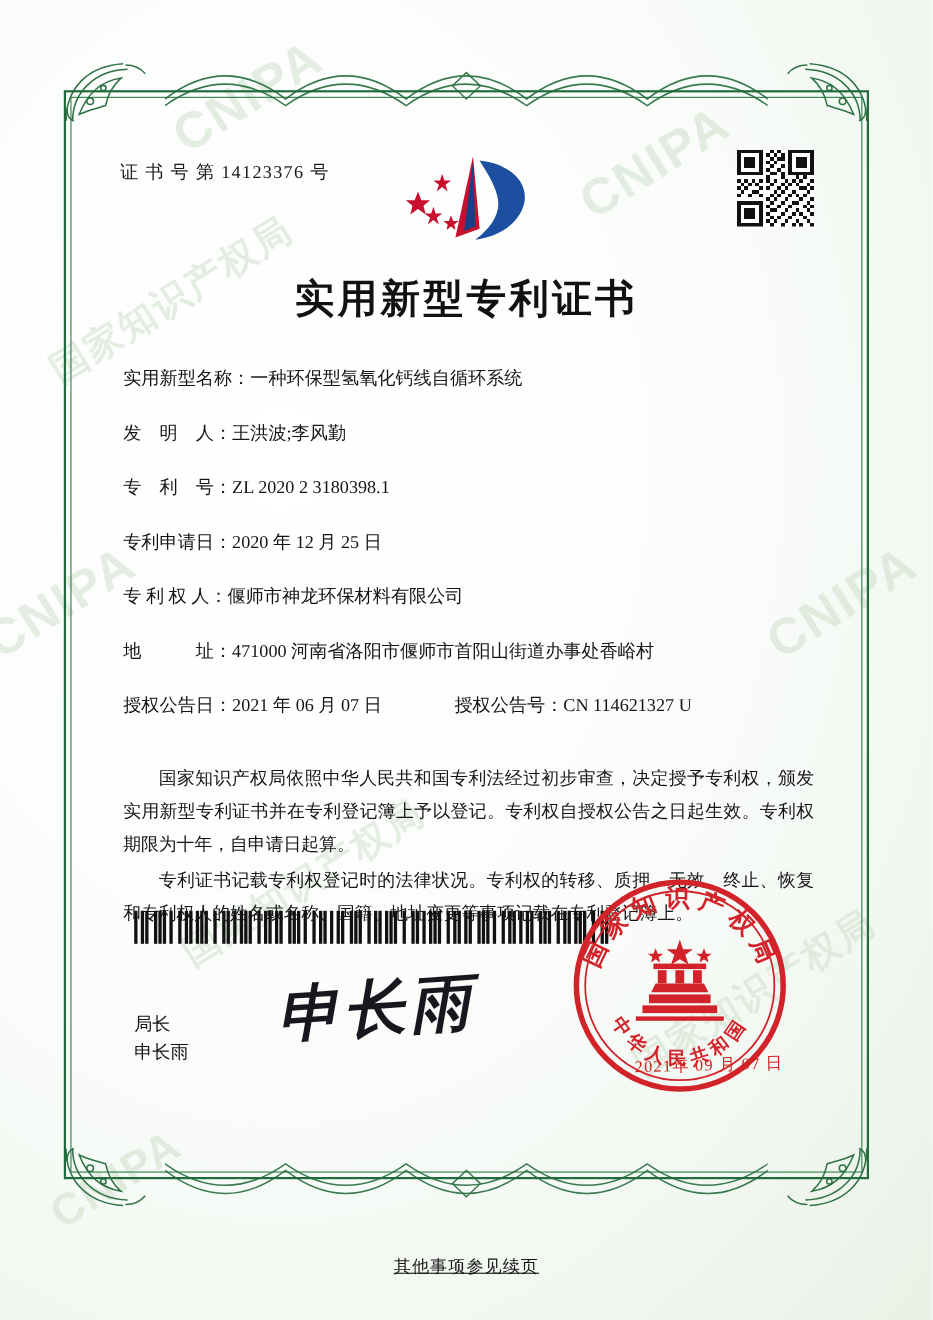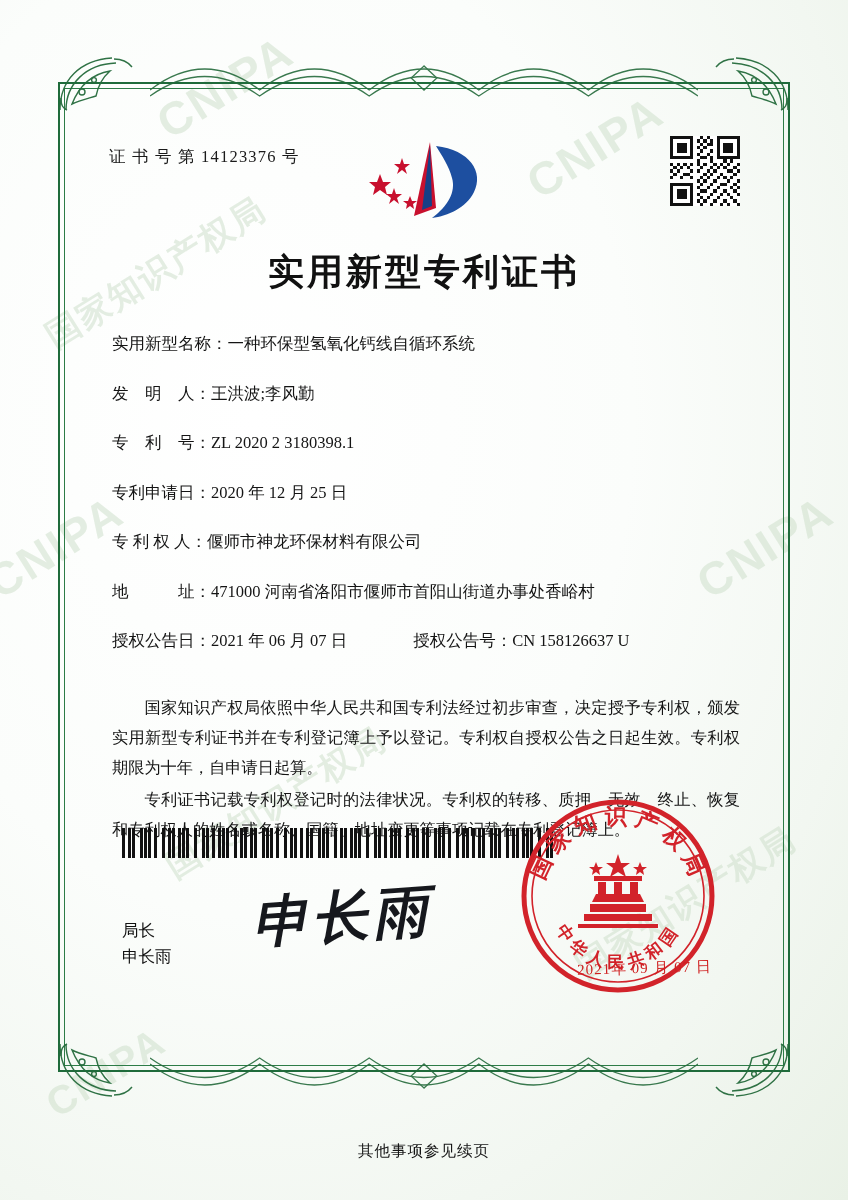--- a/index.html
+++ b/index.html
@@ -128,21 +128,21 @@
     font-family: "Liberation Serif", serif;
     transform: rotate(-1.5deg);
   }
 
   .page-num {
     position: absolute; left: 0; right: 0; bottom: 78px;
     text-align: center; font-size: 15.5px; color: #141414;
   }
   .footnote {
     position: absolute; left: 0; right: 0; bottom: 38px;
-    text-align: center; font-size: 15.5px; color: #141414; letter-spacing: 1px;
+    text-align: center; font-size: 15.5px; color: #141414; letter-spacing: 1px; text-decoration: underline;
   }
 </style>
 </head>
 <body>
 
 <div id="page">
 
   <div class="wm a" style="left:150px; top:60px;">CNIPA</div>
   <div class="wm a" style="left:520px; top:120px;">CNIPA</div>
   <div class="wm b" style="left:30px; top:250px;">国家知识产权局</div>
@@ -391,21 +391,21 @@
       </div>
       <div class="frow">
         <span class="flabel">地　　　址：</span>
         <span class="fvalue">471000 河南省洛阳市偃师市首阳山街道办事处香峪村</span>
       </div>
       <div class="frow two">
         <span class="flabel">授权公告日：</span>
         <span class="fvalue">2021 年 06 月 07 日</span>
         <span class="gap"></span>
         <span class="flabel">授权公告号：</span>
-        <span class="fvalue">CN 158126637 U</span>
+        <span class="fvalue">CN 114621327 U</span>
       </div>
     </div>
 
     <div class="para">
       <p>国家知识产权局依照中华人民共和国专利法经过初步审查，决定授予专利权，颁发实用新型专利证书并在专利登记簿上予以登记。专利权自授权公告之日起生效。专利权期限为十年，自申请日起算。</p>
       <p>专利证书记载专利权登记时的法律状况。专利权的转移、质押、无效、终止、恢复和专利权人的姓名或名称、国籍、地址变更等事项记载在专利登记簿上。</p>
     </div>
 
     <div class="barcode" id="barcode">
         <i style="width: 3px;"></i>

